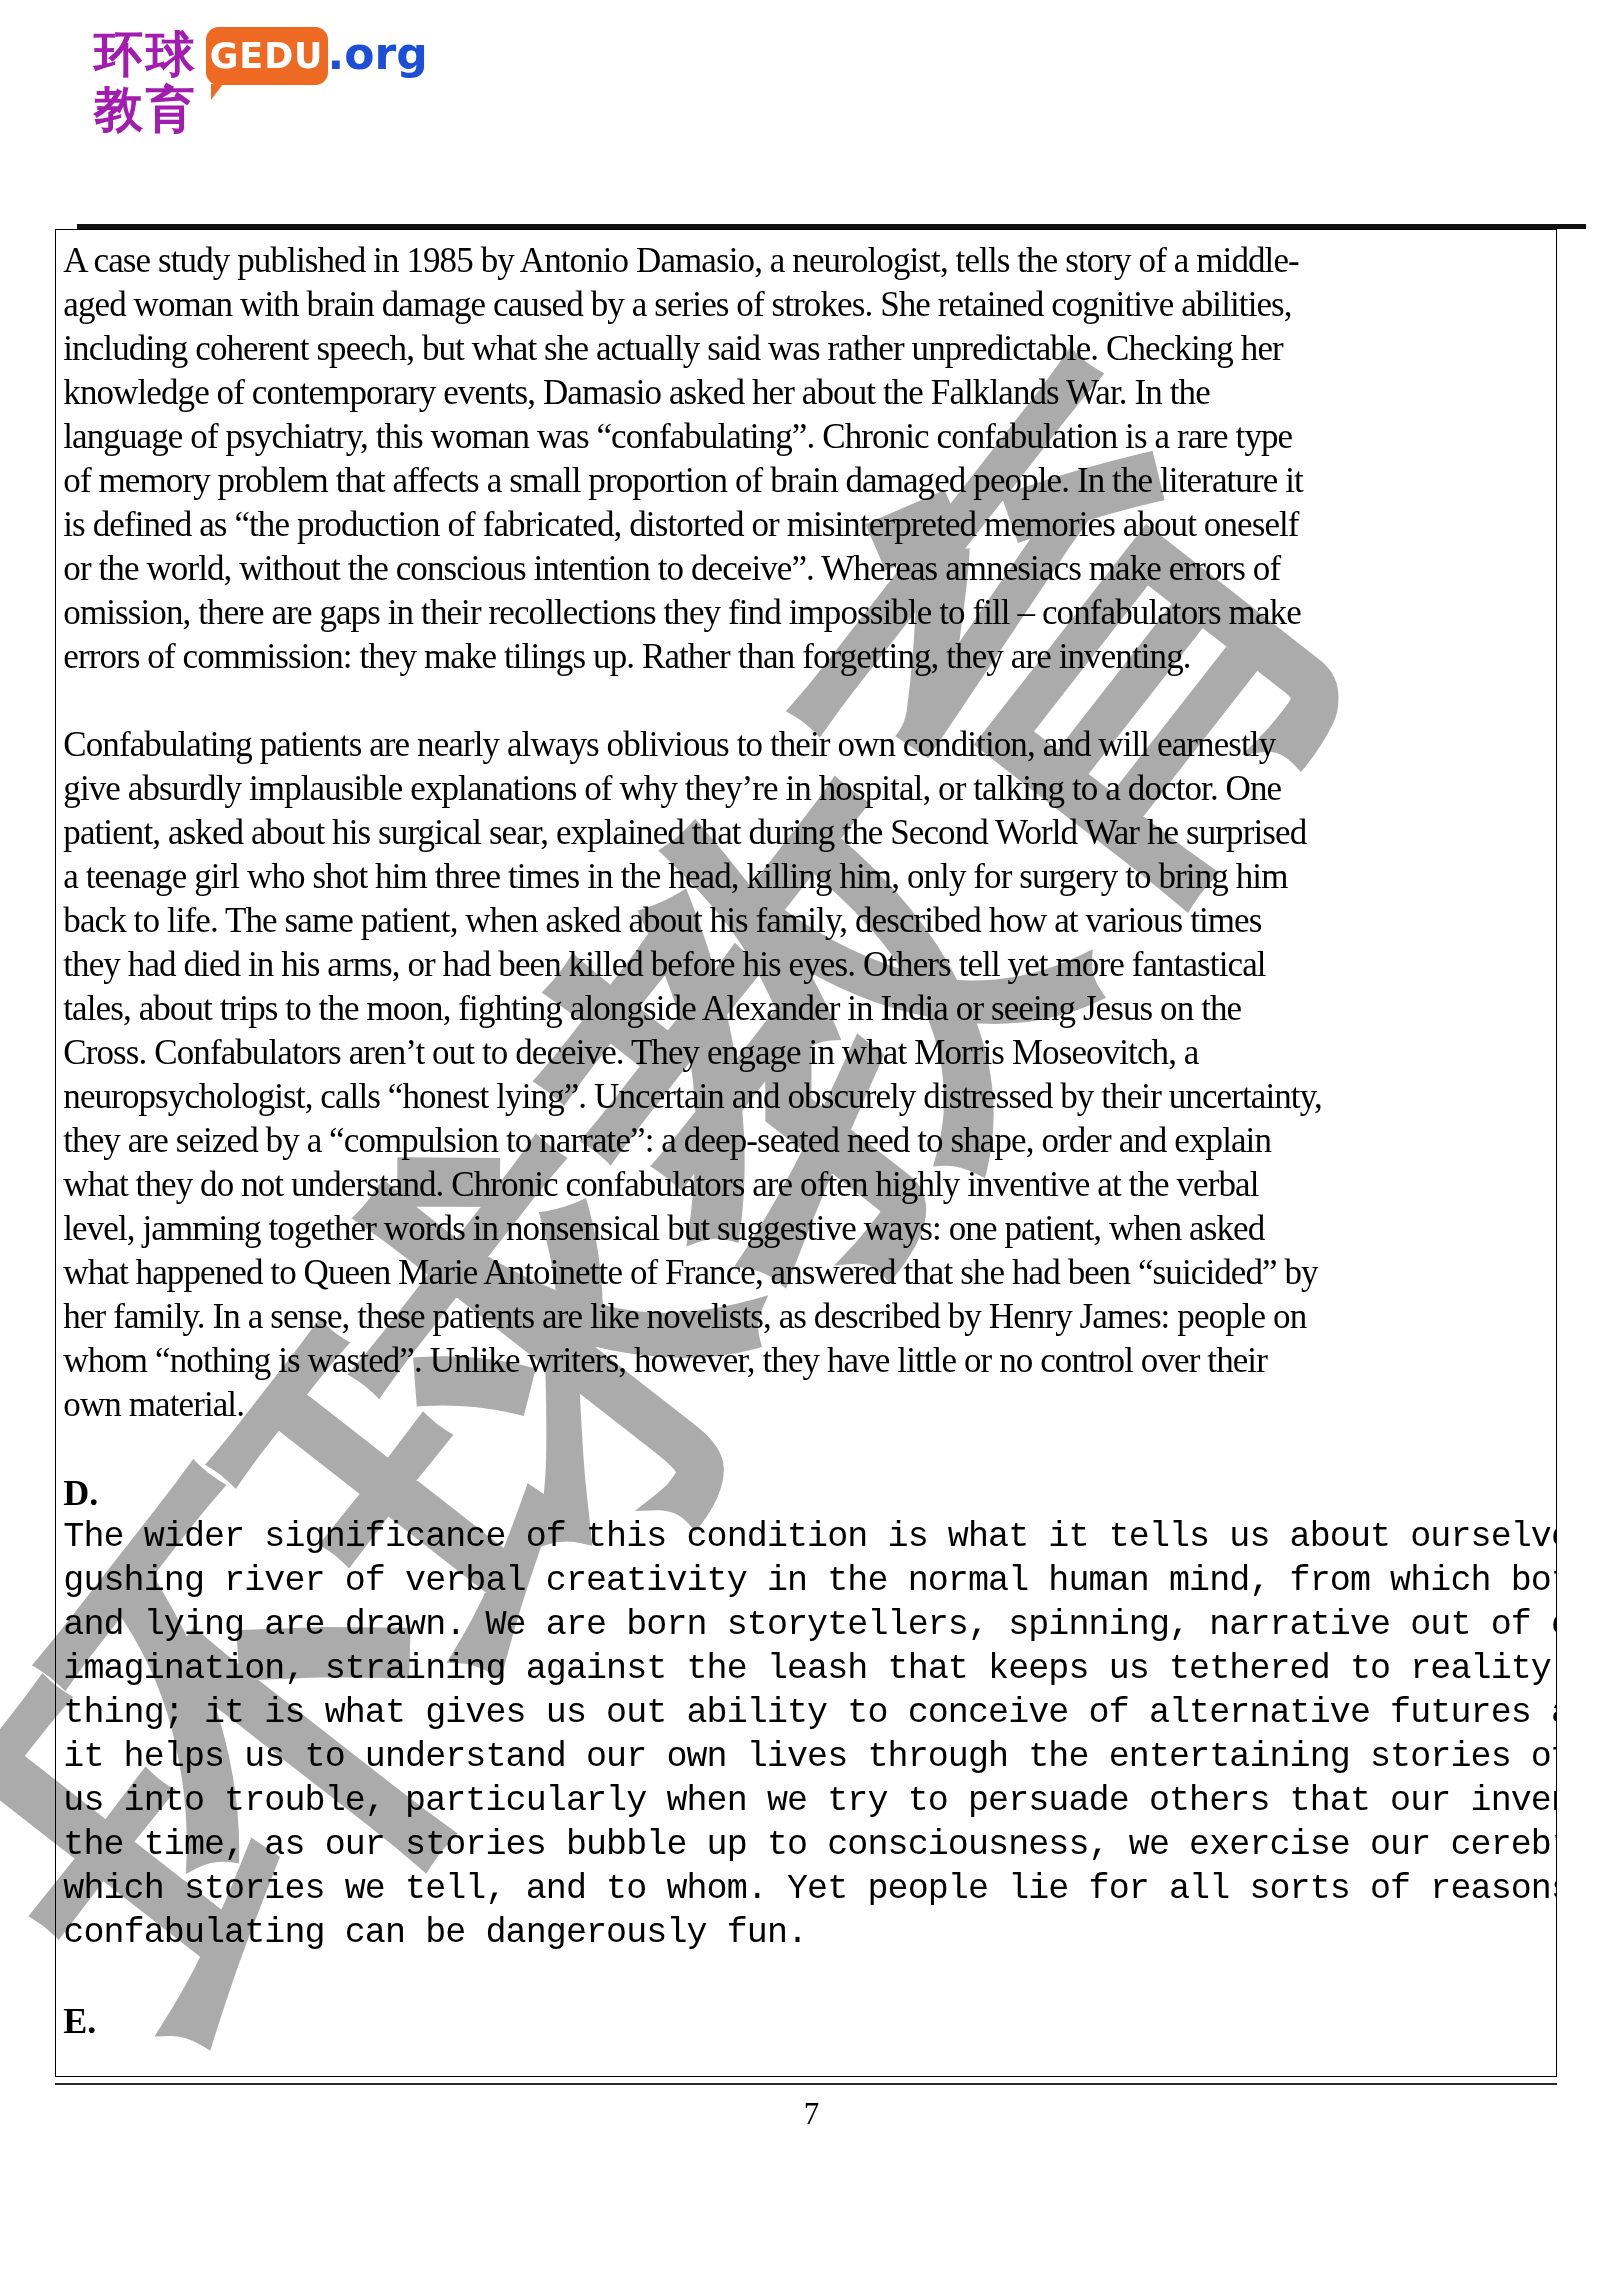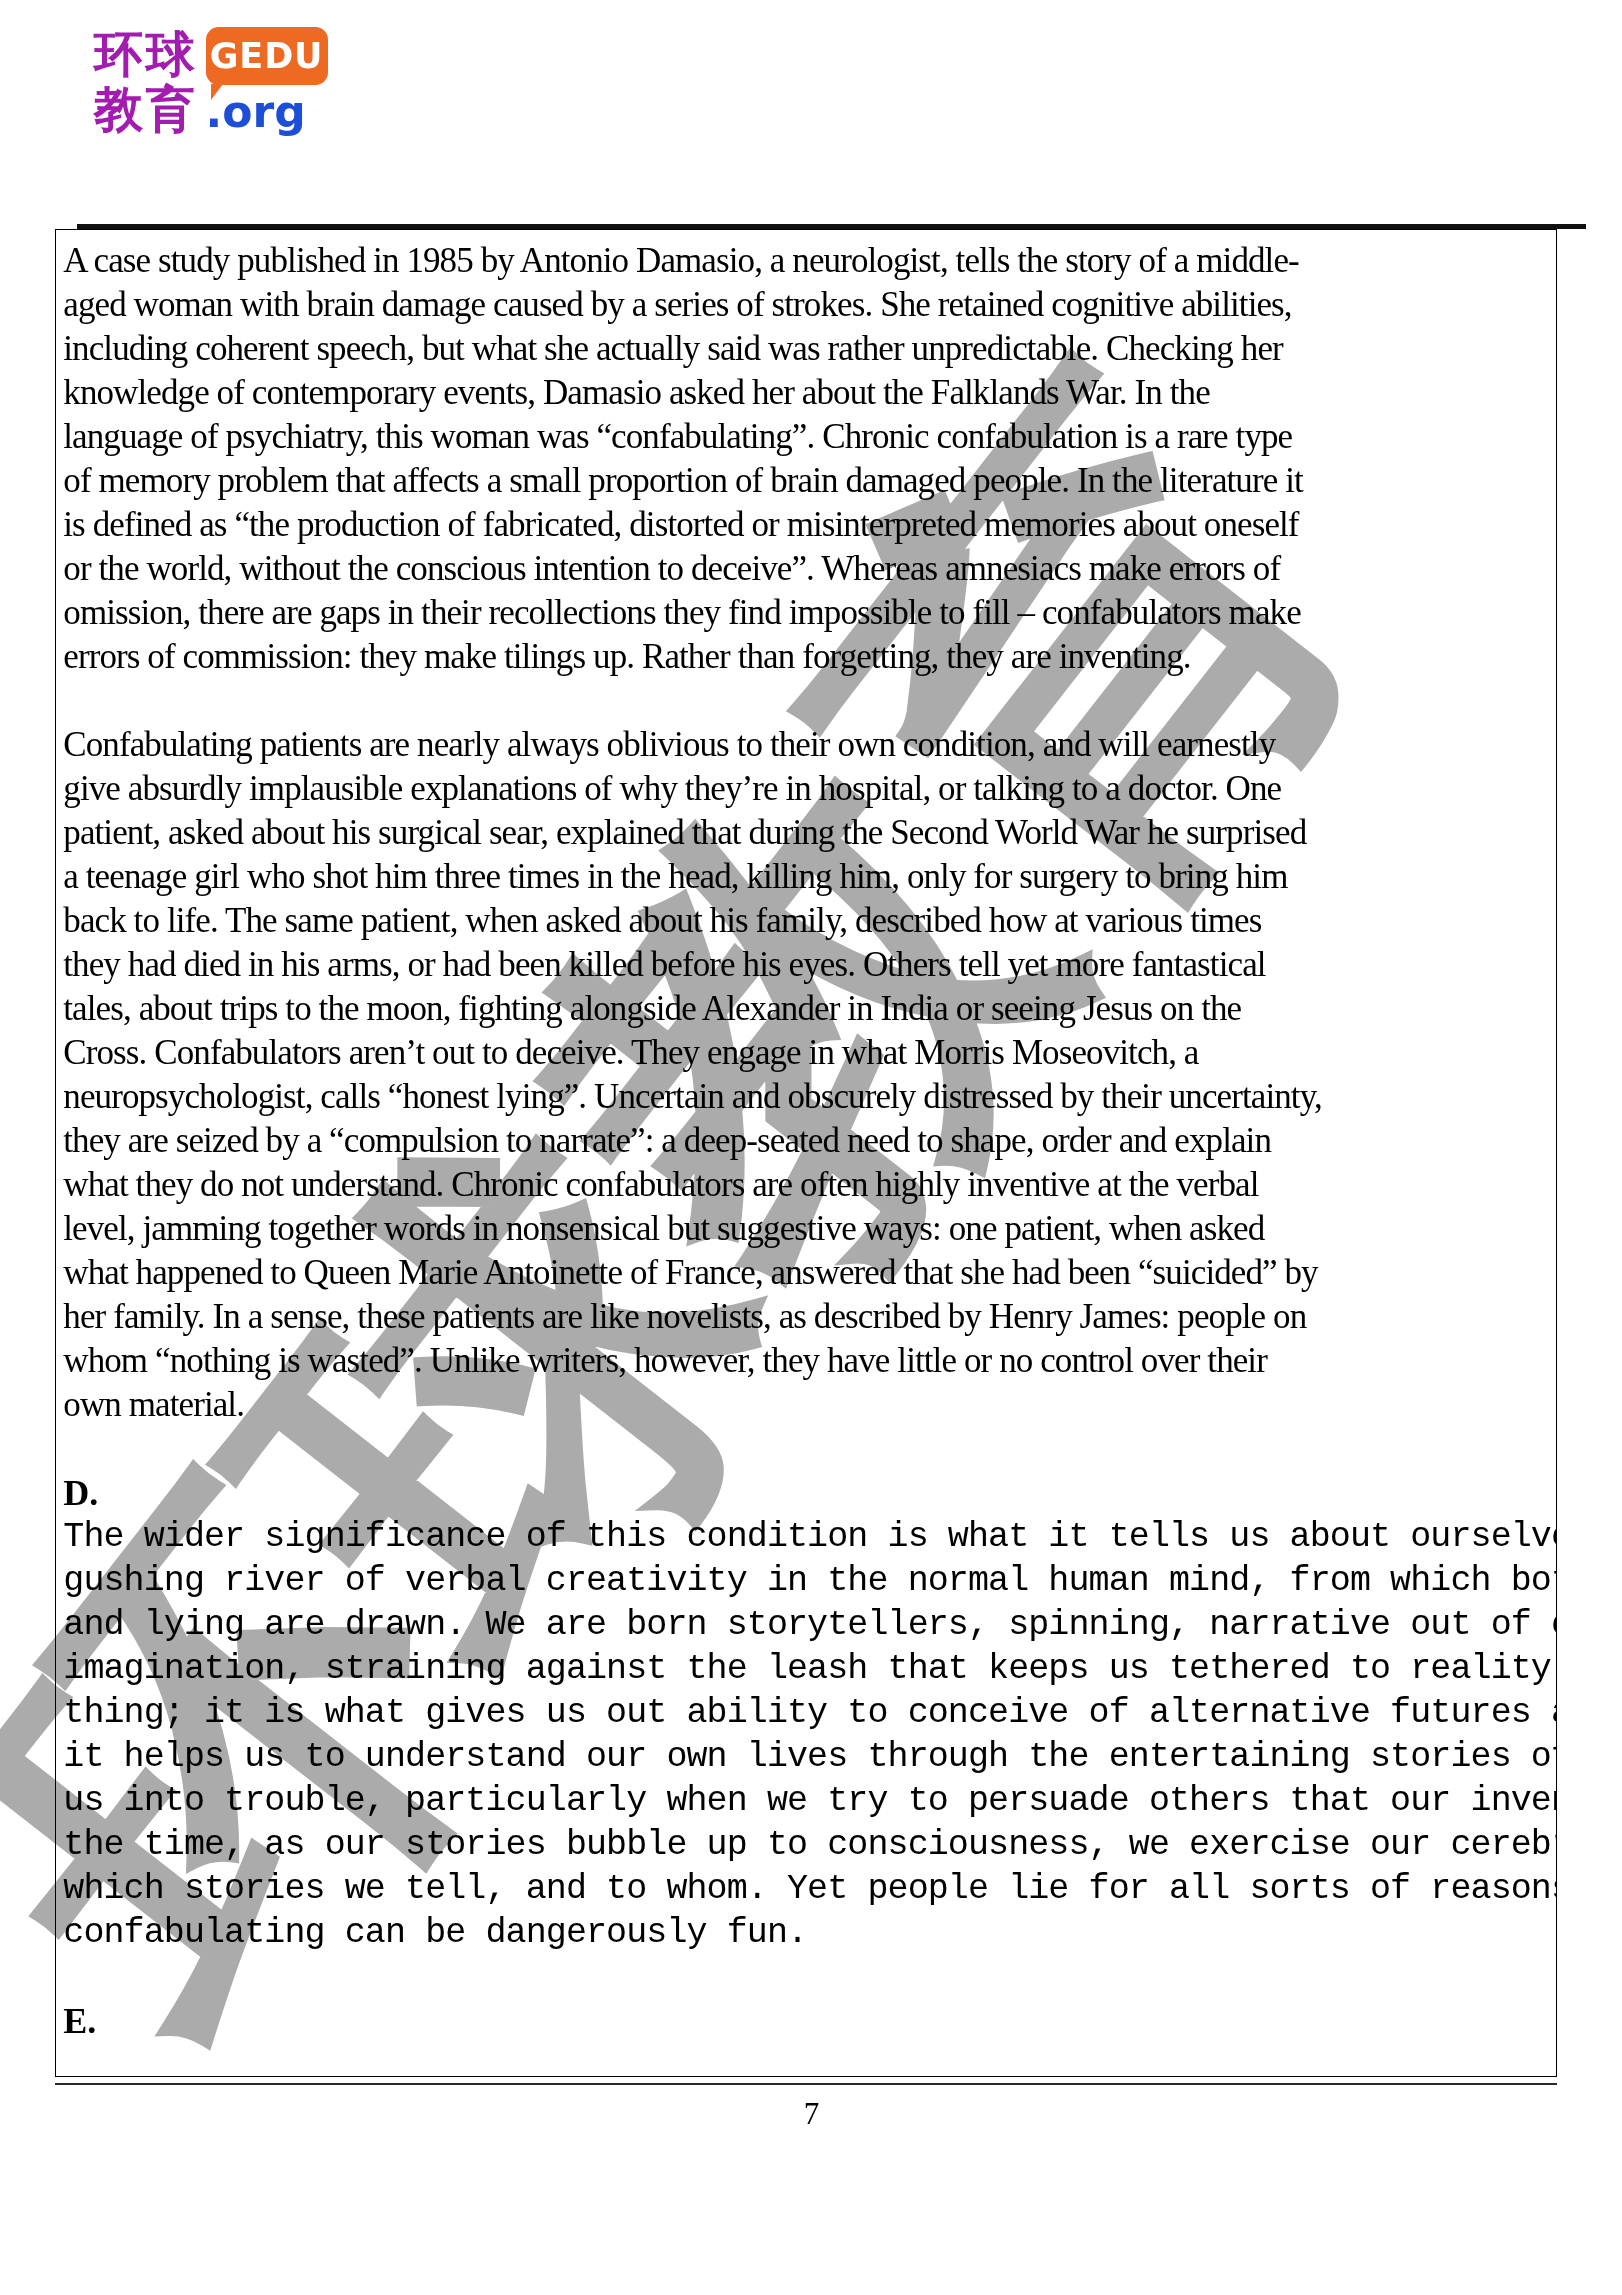--- a/index.html
+++ b/index.html
@@ -24,21 +24,21 @@
     z-index: 3;
   }
   .logo-cn {
     font-family: "DejaVu Sans", sans-serif;
     font-weight: 700;
     font-size: 49px;
     line-height: 55px;
     color: #a21caf;
     letter-spacing: 2.7px;
   }
-  .logo-right { margin-left: 8.2px; display: flex; flex-direction: column; align-items: flex-start; }
+  .logo-right { margin-left: 8.2px; display: flex; flex-direction: row; align-items: flex-start; }
   .logo-bubble {
     position: relative;
     background: #ee6a23;
     border-radius: 12.7px;
     width: 122px;
     height: 58px;
     display: flex;
     align-items: center;
     justify-content: center;
     font-family: "DejaVu Sans", sans-serif;

